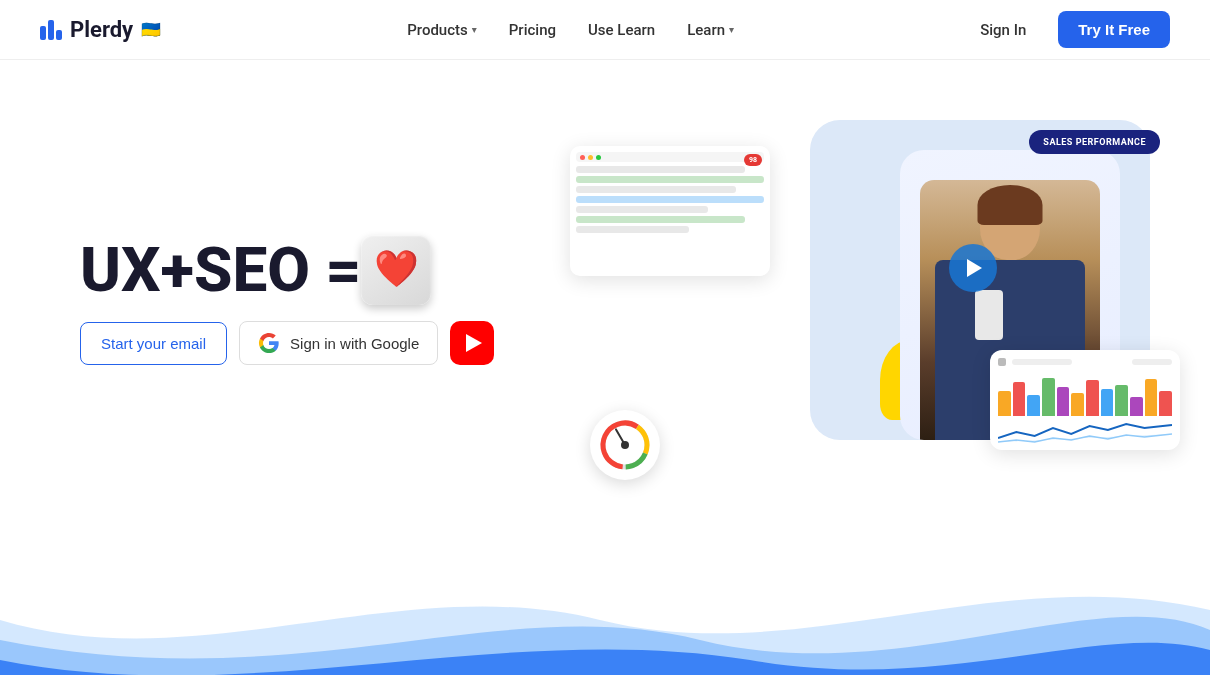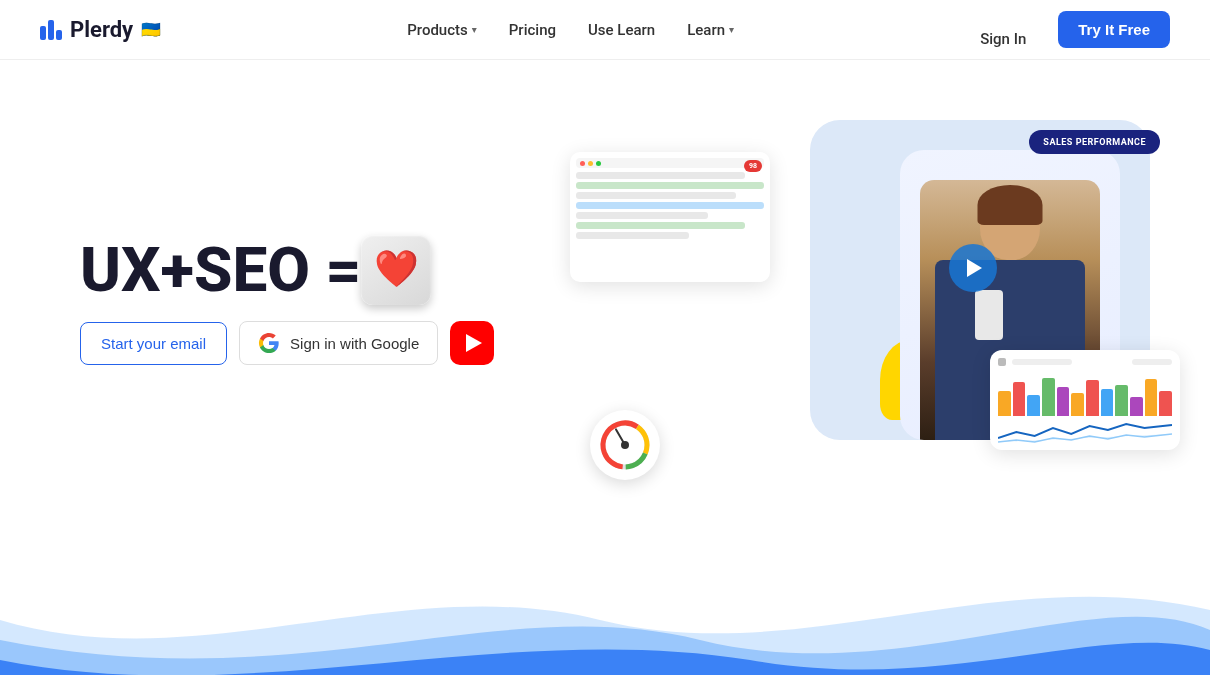--- a/index.html
+++ b/index.html
@@ -56,21 +56,21 @@
       cursor: pointer;
       border-radius: 6px;
       text-decoration: none;
     }
     .chevron {
       font-size: 10px;
       color: #666;
     }
     .header-right {
       display: flex;
-      align-items: flex-end;
+      align-items: center;
       gap: 16px;
     }
     .sign-in-link {
       font-size: 15px;
       font-weight: 500;
       color: #333;
       cursor: pointer;
       text-decoration: none;
     }
     .try-free-btn {
@@ -211,21 +211,21 @@
       border-radius: 24px;
       overflow: hidden;
       z-index: 2;
       display: flex;
       align-items: flex-end;
       justify-content: center;
     }
     
     .screenshot-card {
       position: absolute;
-      top: 12px;
+      top: 6px;
       left: 0;
       width: 200px;
       height: 130px;
       background: #fff;
       border-radius: 10px;
       box-shadow: 0 4px 20px rgba(0,0,0,0.12);
       z-index: 3;
       overflow: hidden;
       padding: 6px;
     }

